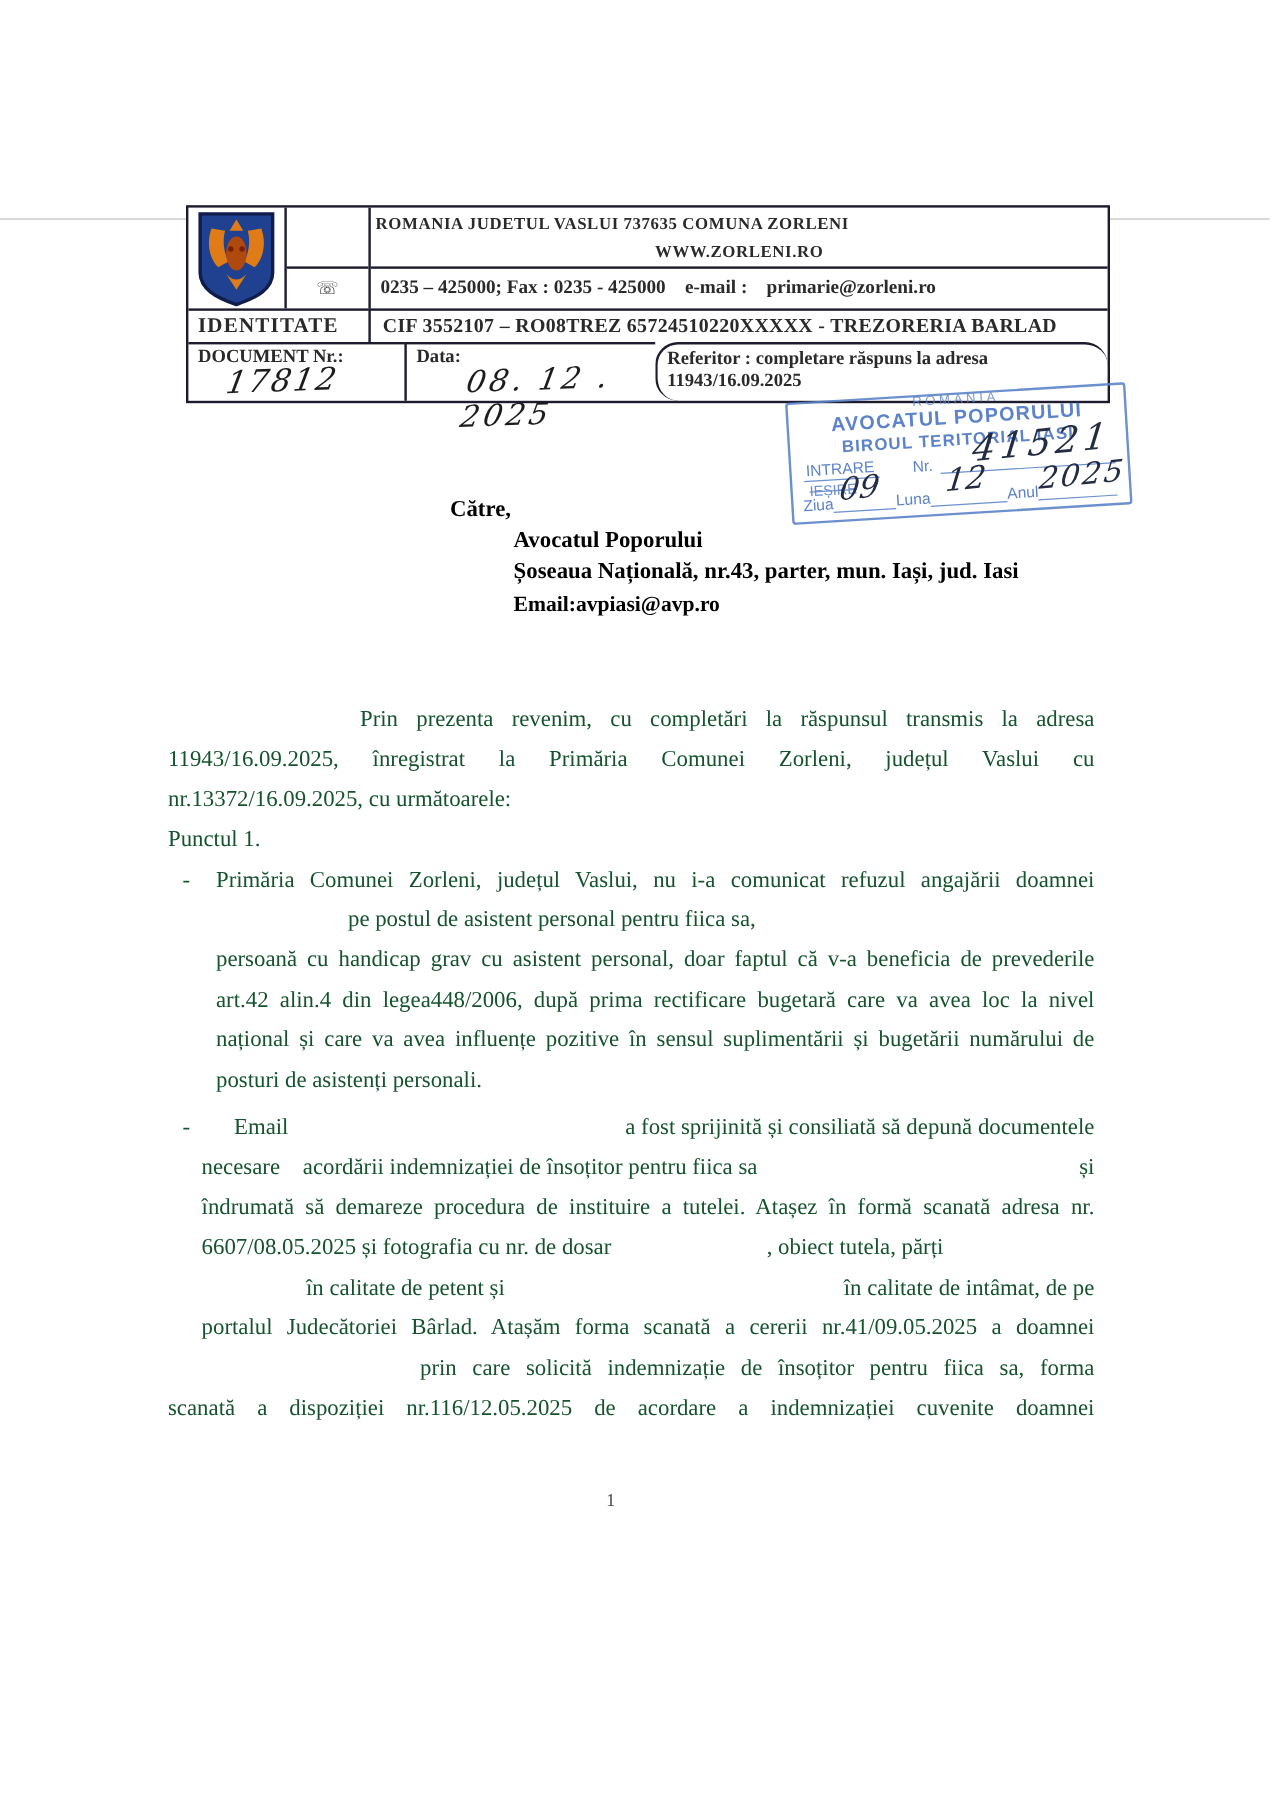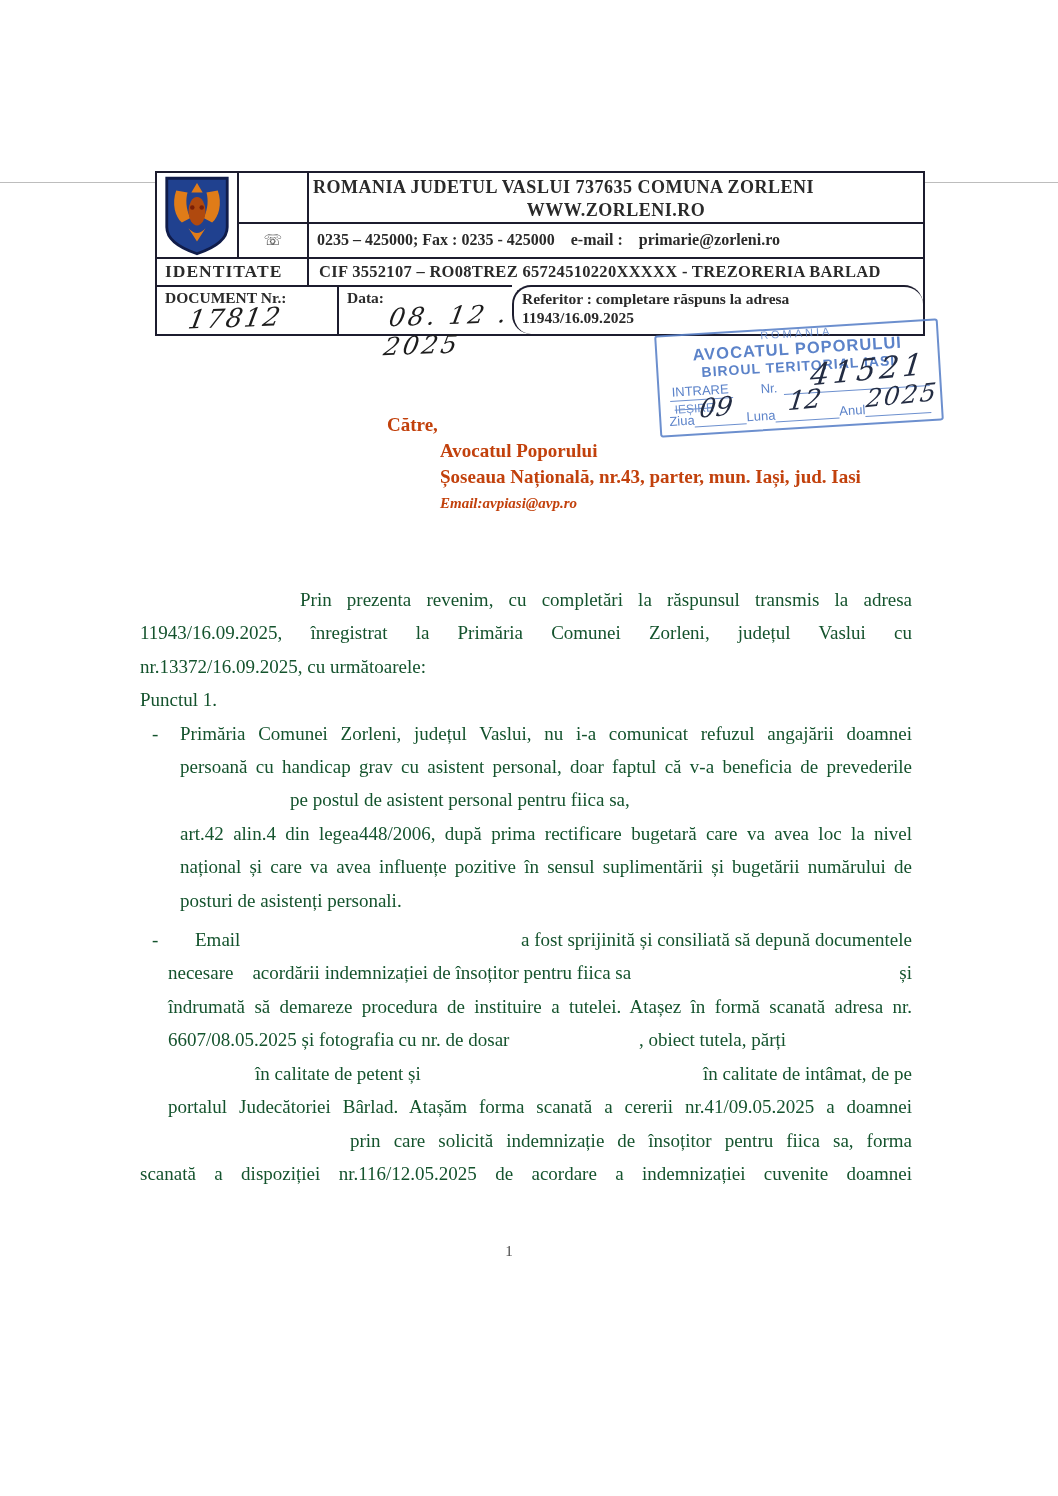--- a/index.html
+++ b/index.html
@@ -15,31 +15,31 @@
   .trow { display:flex; }
   .cell { border-left:2px solid #1c1c2e; border-top:2px solid #1c1c2e; }
   .cell.first { border-left:none; }
   .toprow .cell { border-top:none; }
   .coat-cell { width:80px; display:flex; align-items:flex-start; justify-content:center; padding-top:2px; }
   .midcol { width:70px; display:flex; flex-direction:column; }
   .midcol .empty { height:51px; border-bottom:2px solid #1c1c2e; }
   .midcol .phone { height:32px; display:flex; align-items:center; justify-content:center; font-size:15px; color:#3a3a3a; }
   .titlecol { flex:1; display:flex; flex-direction:column; }
   .title-main { height:51px; border-bottom:2px solid #1c1c2e; padding:3px 4px 0 4px;
-                font-weight:bold; font-size:18px; letter-spacing:.5px; line-height:23px; }
+                font-weight:bold; font-size:14px; letter-spacing:.5px; line-height:23px; }
   .title-main .l2 { text-align:center; display:block; }
   .contact { height:31px; display:flex; align-items:center; padding-left:8px;
              font-weight:bold; font-size:16px; }
   .idrow { height:28px;border-radius:11px; }
   .idrow .label { width:150px; font-weight:bold; font-size:17.5px; padding:2px 0 0 8px; letter-spacing:1px; }
   .idrow .value { flex:1; font-weight:bold; font-size:16.5px; padding:3px 0 0 10px; letter-spacing:.3px; }
   .docrow { height:49px; }
   .docrow .dcell { position:relative; font-weight:bold; font-size:15.5px; padding:2px 0 0 8px; }
   .doc-cell { width:180px; }
-  .date-cell { width:175px; }
+  .date-cell { width:209px; }
   .ref-cell { flex:1; line-height:19px;border-radius:19px; }
 
   .hw { font-family:"DejaVu Serif", serif; font-style:italic; display:inline-block;
         transform:skewX(-12deg) rotate(-2deg); font-weight:normal; }
   .hw-doc { position:absolute; left:32px; top:16px; font-size:26px; color:#1c1c1c; letter-spacing:2px; }
   .hw-date { position:absolute; left:48px; top:14px; font-size:25px; color:#1c1c1c; letter-spacing:3px; }
 
   
   .stamp { position:absolute; left:657px; top:327px; width:284px; height:102px;
            border:2px solid rgba(92,131,201,.9); border-radius:3px;
@@ -56,24 +56,24 @@
   .hw-41521 { position:absolute; left:28px; top:-22px; font-size:30px; letter-spacing:4px; }
   .s-iesire { font-size:12px; text-decoration:line-through; margin:1px 0 0 14px; opacity:.9; }
   .s-row2 { display:flex; align-items:flex-end; padding:0 8px; font-size:13px; margin-top:-4px; }
   .s-uline { border-bottom:1.5px solid rgba(92,131,201,.9); position:relative; height:16px; }
   .u-ziua { width:52px; } .u-luna { width:64px; } .u-anul { width:66px; }
   .hw-ziua { position:absolute; left:6px; top:-18px; font-size:26px; }
   .hw-luna { position:absolute; left:14px; top:-20px; font-size:26px; }
   .hw-anul { position:absolute; left:2px; top:-18px; font-size:25px; letter-spacing:2px; white-space:nowrap; }
 
   
-  .recipient { position:absolute; left:387px; top:412px; font-weight:bold; color:#c2410c;
+  .recipient { position:absolute; left:375px; top:412px; font-weight:bold; color:#000000;
                font-size:19px; line-height:26px; }
   .recipient .ind { padding-left:53px; }
-  .recipient .email { font-style:italic; font-size:15px; }
+  .recipient .email { font-size:18px; }
 
   
   .body-text { position:absolute; left:140px; top:583px; width:772px; font-size:19px;
                line-height:33.4px; color:#14532d; }
   .line { min-height:33.4px; }
   .jl { text-align:justify; text-align-last:justify; }
   .ind160 { padding-left:160px; }
   .bline { display:flex; }
   .bmark { flex:0 0 auto; padding-left:12px; }
   .bm40 { width:40px; } .bm55 { width:55px; }
@@ -181,22 +181,22 @@
 <div class="body-text">
   <div class="line jl ind160">Prin prezenta revenim, cu completări la răspunsul transmis la adresa</div>
   <div class="line jl">11943/16.09.2025, înregistrat la Primăria Comunei Zorleni, județul Vaslui cu</div>
   <div class="line">nr.13372/16.09.2025, cu următoarele:</div>
   <div class="line">Punctul 1.</div>
 
   <div class="line bline">
     <span class="bmark bm40">-</span>
     <span class="brest jl">Primăria Comunei Zorleni, județul Vaslui, nu i-a comunicat refuzul angajării doamnei</span>
   </div>
+  <div class="line p150">pe postul de asistent personal pentru fiica sa,</div>
   <div class="line jl p40">persoană cu handicap grav cu asistent personal, doar faptul că v-a beneficia de prevederile</div>
-  <div class="line p150">pe postul de asistent personal pentru fiica sa,</div>
   <div class="line jl p40">art.42 alin.4 din legea448/2006, după prima rectificare bugetară care va avea loc la nivel</div>
   <div class="line jl p40">național și care va avea influențe pozitive în sensul suplimentării și bugetării numărului de</div>
   <div class="line p40">posturi de asistenți personali.</div>
 
   <div class="line bline mt6">
     <span class="bmark bm55">-</span>
     <span class="brest flexsb">
       <span>Email</span>
       <span>a fost sprijinită și consiliată să depună documentele</span>
     </span>

